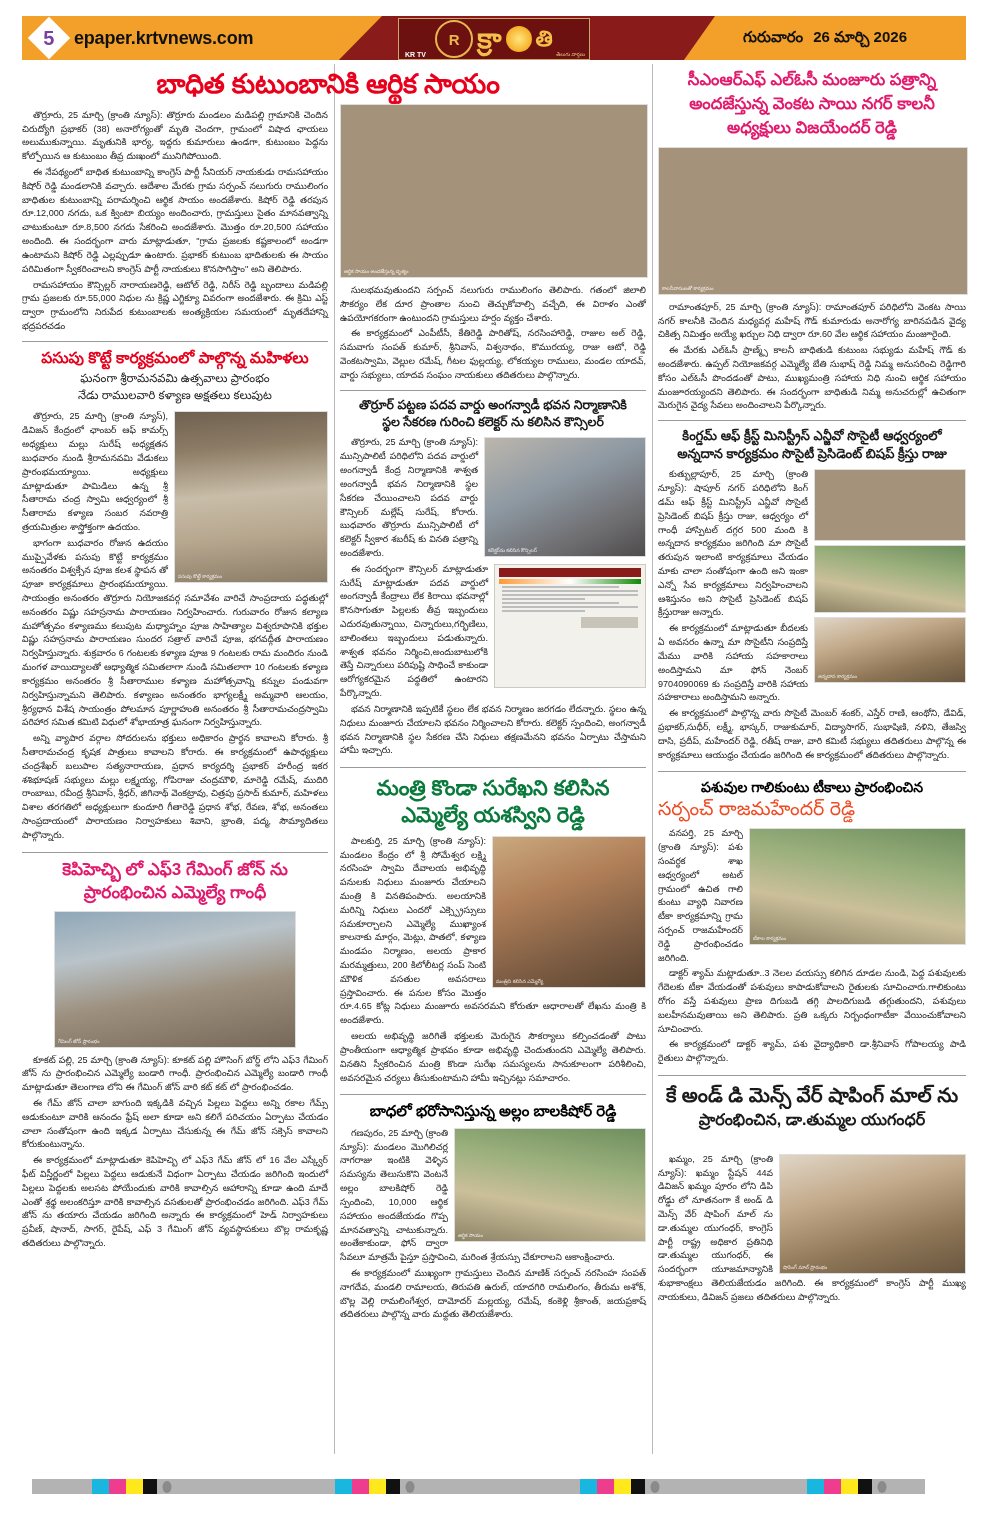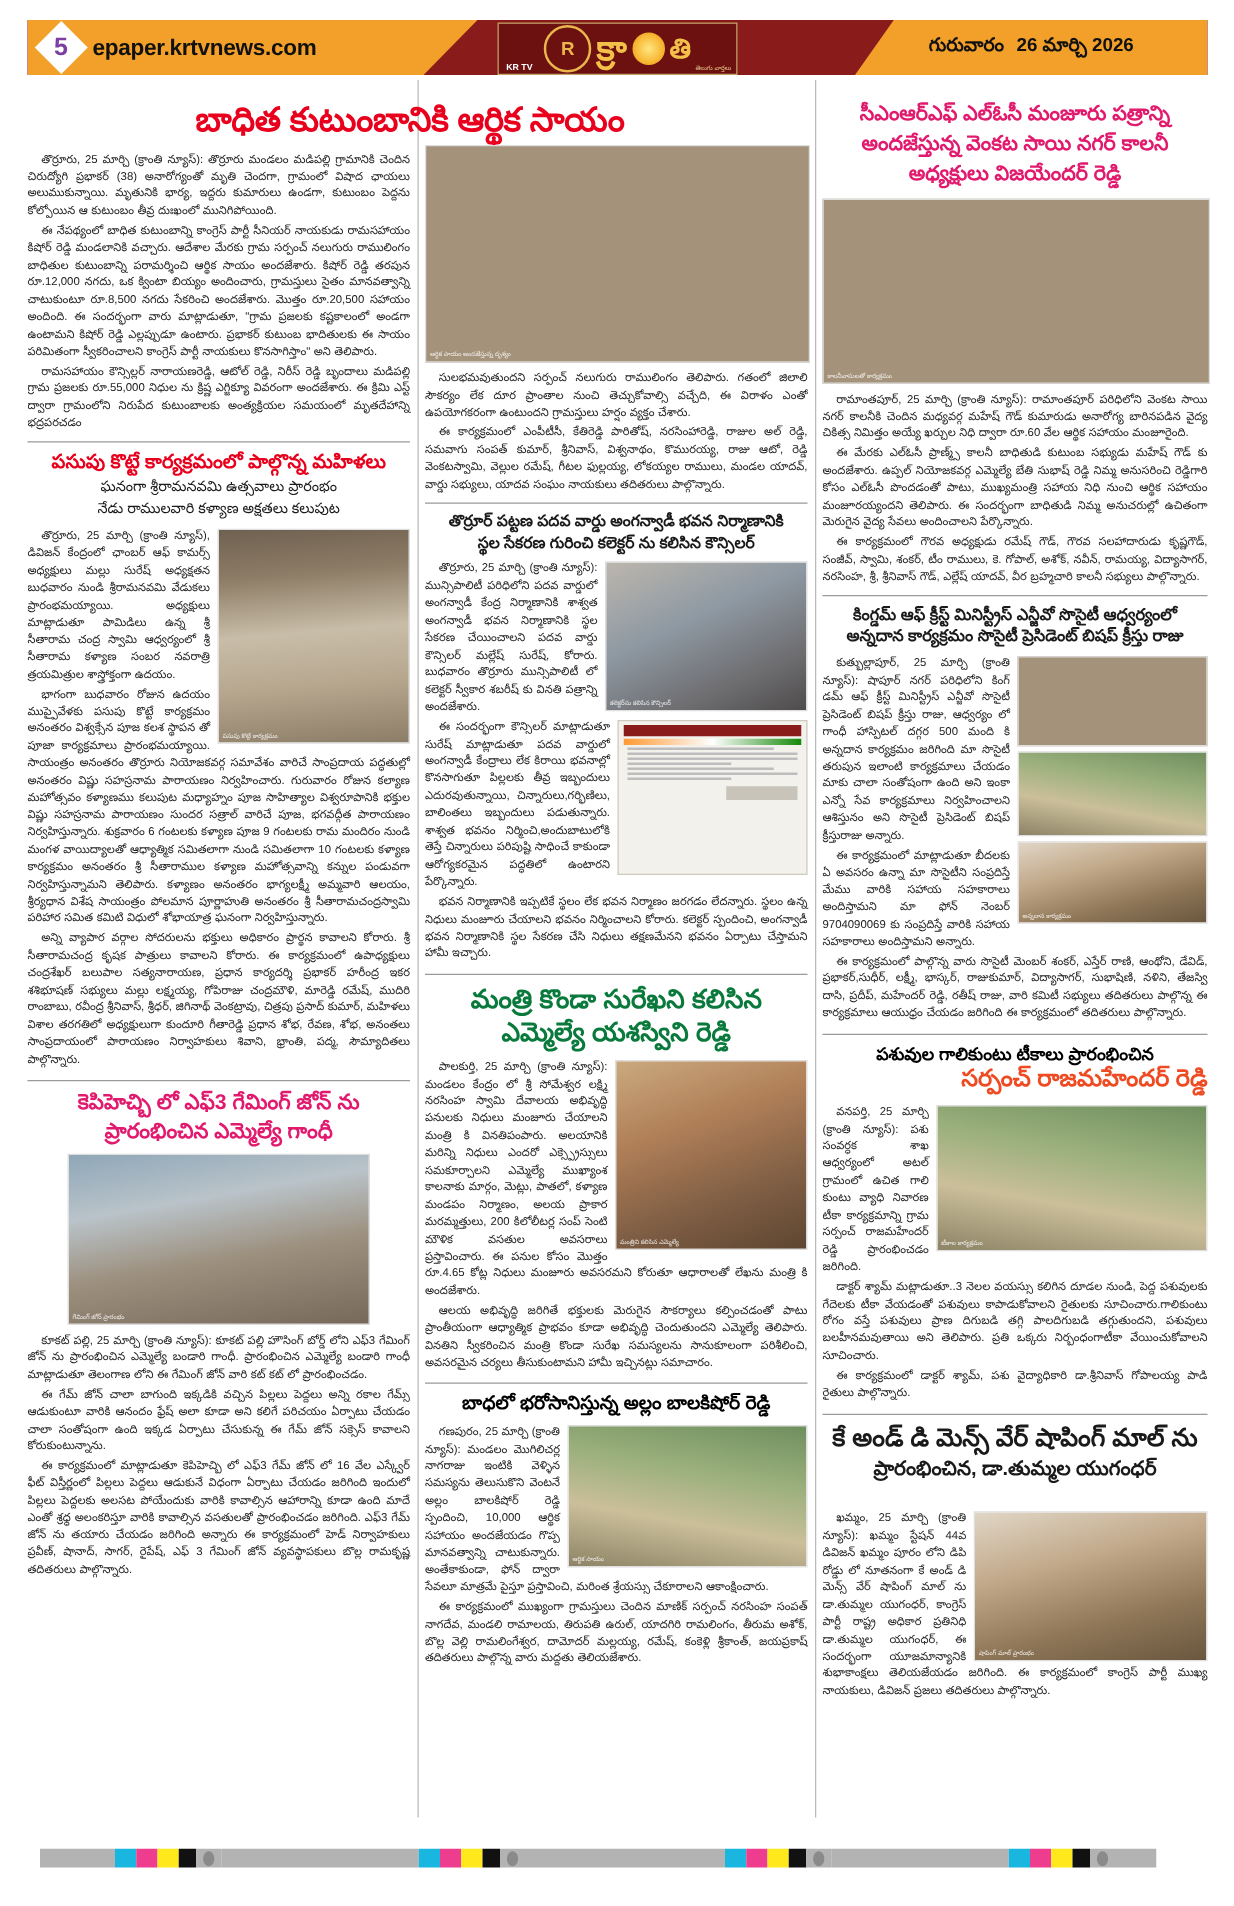--- a/index.html
+++ b/index.html
@@ -29,32 +29,32 @@
      font-size:15px;font-weight:bold;display:flex;align-items:center;justify-content:center;}
   .logo-krtv{position:absolute;left:6px;bottom:1px;font-size:7px;color:#fff;font-weight:bold;}
   .logo-t1{color:#f3c14a;font-size:28px;font-weight:bold;line-height:1;}
   .logo-sun{width:26px;height:26px;border-radius:50%;
      background:radial-gradient(circle,#ffe680 0%,#f7b733 60%,#e88a10 100%);}
   .logo-t2{color:#f3c14a;font-size:22px;font-weight:bold;line-height:1;}
   .logo-sub{position:absolute;right:4px;bottom:1px;font-size:5px;color:#e8c98b;}
 
   
   .cols{position:absolute;left:22px;top:64px;width:944px;height:1390px;}
-  .col{position:absolute;top:16px;}
+  .col{position:absolute;top:4px;}
   .colA{left:0;width:306px;}
   .colB{left:318px;width:306px;}
   .colC{left:636px;width:308px;}
   .vline{position:absolute;top:0;width:1px;height:1390px;background:#b9b9b9;}
   .vl1{left:312px;} .vl2{left:630px;}
 
   
   .hl-red{color:#e8001c;font-weight:bold;text-align:center;line-height:1.25;}
   .hl-pink{color:#e21a6e;font-weight:bold;text-align:center;line-height:1.3;}
   .hl-green{color:#0a7a3c;font-weight:bold;text-align:center;line-height:1.3;}
-  .hl-orange{color:#ef4b23;font-weight:bold;text-align:right;line-height:1.3;}
+  .hl-orange{color:#ef4b23;font-weight:normal;text-align:left;line-height:1.3;}
   .hl-blue{color:#000000;font-weight:bold;text-align:center;line-height:1.3;}
   .hl-black{color:#1a1a1a;font-weight:bold;text-align:center;line-height:1.35;}
   .sub-black{color:#1a1a1a;text-align:center;line-height:1.45;font-size:11.5px;}
 
   .body-txt{
     font-size:9.1px;line-height:1.52;text-align:justify;color:#1c1c1c;
     -webkit-hyphens:auto;hyphens:auto;word-spacing:.3px;
   }
   .body-txt p{margin:0 0 2px 0;text-indent:11px;}
 
@@ -256,21 +256,20 @@
 
       <div class="hl-pink" style="font-size:16.5px;line-height:1.45;margin:0 0 7px 0;">సీఎంఆర్ఎఫ్ ఎల్ఓసీ మంజూరు పత్రాన్ని అందజేస్తున్న వెంకట సాయి నగర్ కాలనీ అధ్యక్షులు విజయేందర్ రెడ్డి</div>
 
       <div class="photo ph-crowd" style="width:308px;height:146px;margin-bottom:6px;">
         <div class="ph-cap">కాలనీవాసులతో కార్యక్రమం</div>
       </div>
 
       <div class="body-txt">
         <p>రామాంతపూర్, 25 మార్చి (క్రాంతి న్యూస్): రామాంతపూర్ పరిధిలోని వెంకట సాయి నగర్ కాలనీకి చెందిన మధ్యవర్గ మహేష్ గౌడ్ కుమారుడు అనారోగ్య బారినపడిన వైద్య చికిత్స నిమిత్తం అయ్యే ఖర్చుల నిధి ద్వారా రూ.60 వేల ఆర్థిక సహాయం మంజూరైంది.</p>
         <p>ఈ మేరకు ఎల్ఓసీ ప్రాణ్మ్స్ కాలనీ బాధితుడి కుటుంబ సభ్యుడు మహేష్ గౌడ్ కు అందజేశారు. ఉప్పల్ నియోజకవర్గ ఎమ్మెల్యే బేతి సుభాష్ రెడ్డి నిమ్మ అనుసరించి రెడ్డిగారి కోసం ఎల్ఓసీ పొందడంతో పాటు, ముఖ్యమంత్రి సహాయ నిధి నుంచి ఆర్థిక సహాయం మంజూరయ్యందని తెలిపారు. ఈ సందర్భంగా బాధితుడి నిమ్మ అనుచరుల్లో ఉచితంగా మెరుగైన వైద్య సేవలు అందించాలని పేర్కొన్నారు.</p>
-        <p>ఈ కార్యక్రమంలో గౌరవ అధ్యక్షుడు రమేష్ గౌడ్, గౌరవ సలహాదారుడు కృష్ణగౌడ్, సంజీవ్, స్వామి, శంకర్, టీం రాములు, కె. గోపాల్, అశోక్, నవీన్, రామయ్య, విద్యాసాగర్, నరసింహ, శ్రీ, శ్రీనివాస్ గౌడ్, ఎల్లేష్ యాదవ్, వీర బ్రహ్మచారి కాలనీ సభ్యులు పాల్గొన్నారు.</p>
       </div>
 
       <div class="rule"></div>
 
       <div class="hl-black" style="font-size:13px;margin-bottom:6px;">కింగ్డమ్ ఆఫ్ క్రీస్ట్ మినిస్ట్రీస్ ఎన్జీవో సొసైటీ ఆధ్వర్యంలో అన్నదాన కార్యక్రమం సొసైటీ ప్రెసిడెంట్ బిషప్ క్రీస్తు రాజు</div>
 
       <div class="photo ph-crowd wrap-right" style="width:150px;height:70px;margin-bottom:3px;"></div>
       <div class="photo ph-d wrap-right" style="width:150px;height:66px;margin-bottom:3px;clear:right;"></div>
       <div class="photo ph-f wrap-right" style="width:150px;height:64px;clear:right;">
         <div class="ph-cap">అన్నదాన కార్యక్రమం</div>

